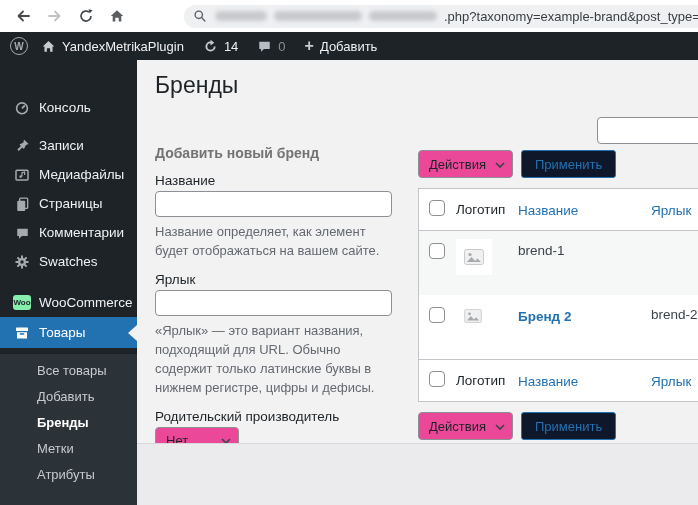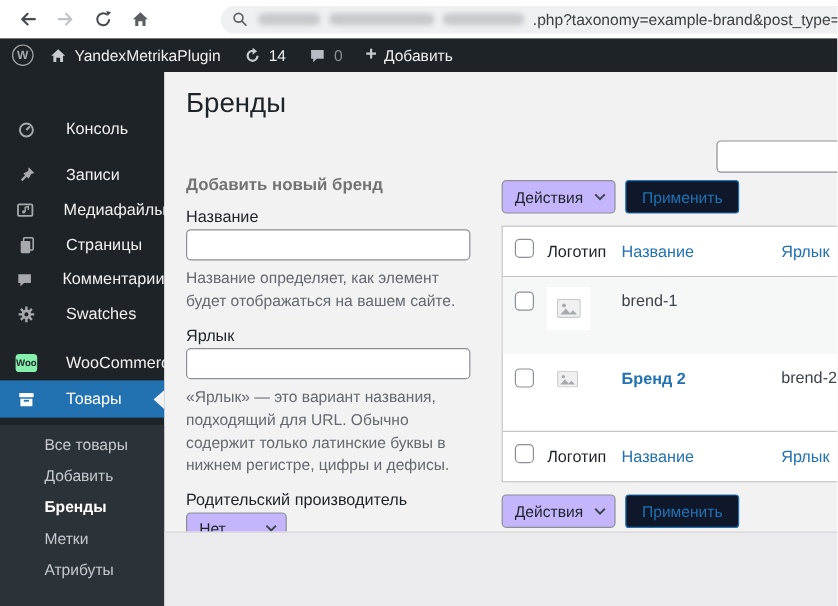--- a/index.html
+++ b/index.html
@@ -22,21 +22,21 @@
   .ab-item { display:flex; align-items:center; gap:6px; margin-right:19px; cursor:pointer; }
   .wp-logo { width:18px; height:18px; border:1.5px solid #a7aaad; border-radius:50%; display:flex;
              align-items:center; justify-content:center; font-size:10px; font-weight:bold; color:#a7aaad; }
   .ab-count-dim { color:#8c8f94; }
   .ab-plus { font-size:16px; font-weight:bold; color:#c9cccf; line-height:1; }
 
   
   .main { display:flex; height:445px; }
   .sidebar { width:137px; background:#1d2327; flex-shrink:0; display:flex; flex-direction:column; }
   .menu { list-style:none; margin:0; padding:0; }
-  .menu li { height:29px; display:flex; align-items:center; padding-left:13px; gap:24px;
+  .menu li { height:29px; display:flex; align-items:center; padding-left:13px; gap:8px;
              font-size:13.5px; color:#f0f0f1; position:relative; cursor:pointer; }
   .menu li:first-child { margin-top:33px; }
   .menu li.gap-a { margin-top:9px; }
   .menu li.gap-b { margin-top:12px; }
   .micon { width:18px; display:flex; justify-content:center; align-items:center; }
   .menu li.active { background:#2271b1; color:#fff; height:31px; }
   .arrow-notch { position:absolute; right:0; top:50%; transform:translateY(-50%); width:0; height:0;
                  border-top:8px solid transparent; border-bottom:8px solid transparent; border-right:9px solid #f2f2f3; }
   .woo-badge { width:23px; height:15px; background:#86efac; border-radius:3px; color:#23282d;
                font-size:8px; font-weight:bold; display:flex; align-items:center; justify-content:center; }
@@ -51,21 +51,21 @@
                 border:1px solid #8c8f94; border-radius:4px; font:inherit; padding:0 8px; }
 
   .form-col { position:absolute; left:18px; top:85px; width:237px; }
   .form-col h2 { font-size:14px; font-weight:bold; color:#737373; margin:0 0 12px 0; }
   .field-label { display:block; font-size:13.5px; color:#1d2327; margin-bottom:3px; }
   .text-input { width:100%; height:26px; border:1px solid #8c8f94; border-radius:4px; background:#fff;
                 padding:0 8px; font:inherit; }
   .help { font-size:13px; color:#646970; line-height:19px; margin:5px 0 12px 0; }
   .select-wrap { position:relative; display:inline-block; }
   .select-wrap select { appearance:none; -webkit-appearance:none; font-family:inherit; font-size:13px;
-                        color:#1d2327; background:#c4b5fd; border:1px solid #8c8f94; border-radius:4px;
+                        color:#1d2327; background:#ec4899; border:1px solid #8c8f94; border-radius:4px;
                         height:26px; padding:0 26px 0 10px; }
   .select-wrap .chev { position:absolute; right:8px; top:50%; transform:translateY(-50%); pointer-events:none; }
   .parent-select select { width:84px; }
   .bulk-select select { width:95px; height:28px; }
 
   .list-col { position:absolute; left:281px; top:90px; width:300px; }
   .bulk-row { display:flex; gap:8px; align-items:center; }
   .bulk-row.bottom { margin-top:10px; }
   .btn-secondary { font-family:inherit; font-size:13px; color:#2271b1; background:#0f172a;
                    border:1px solid #2271b1; border-radius:3px; height:28px; padding:0 13px; cursor:pointer; }

